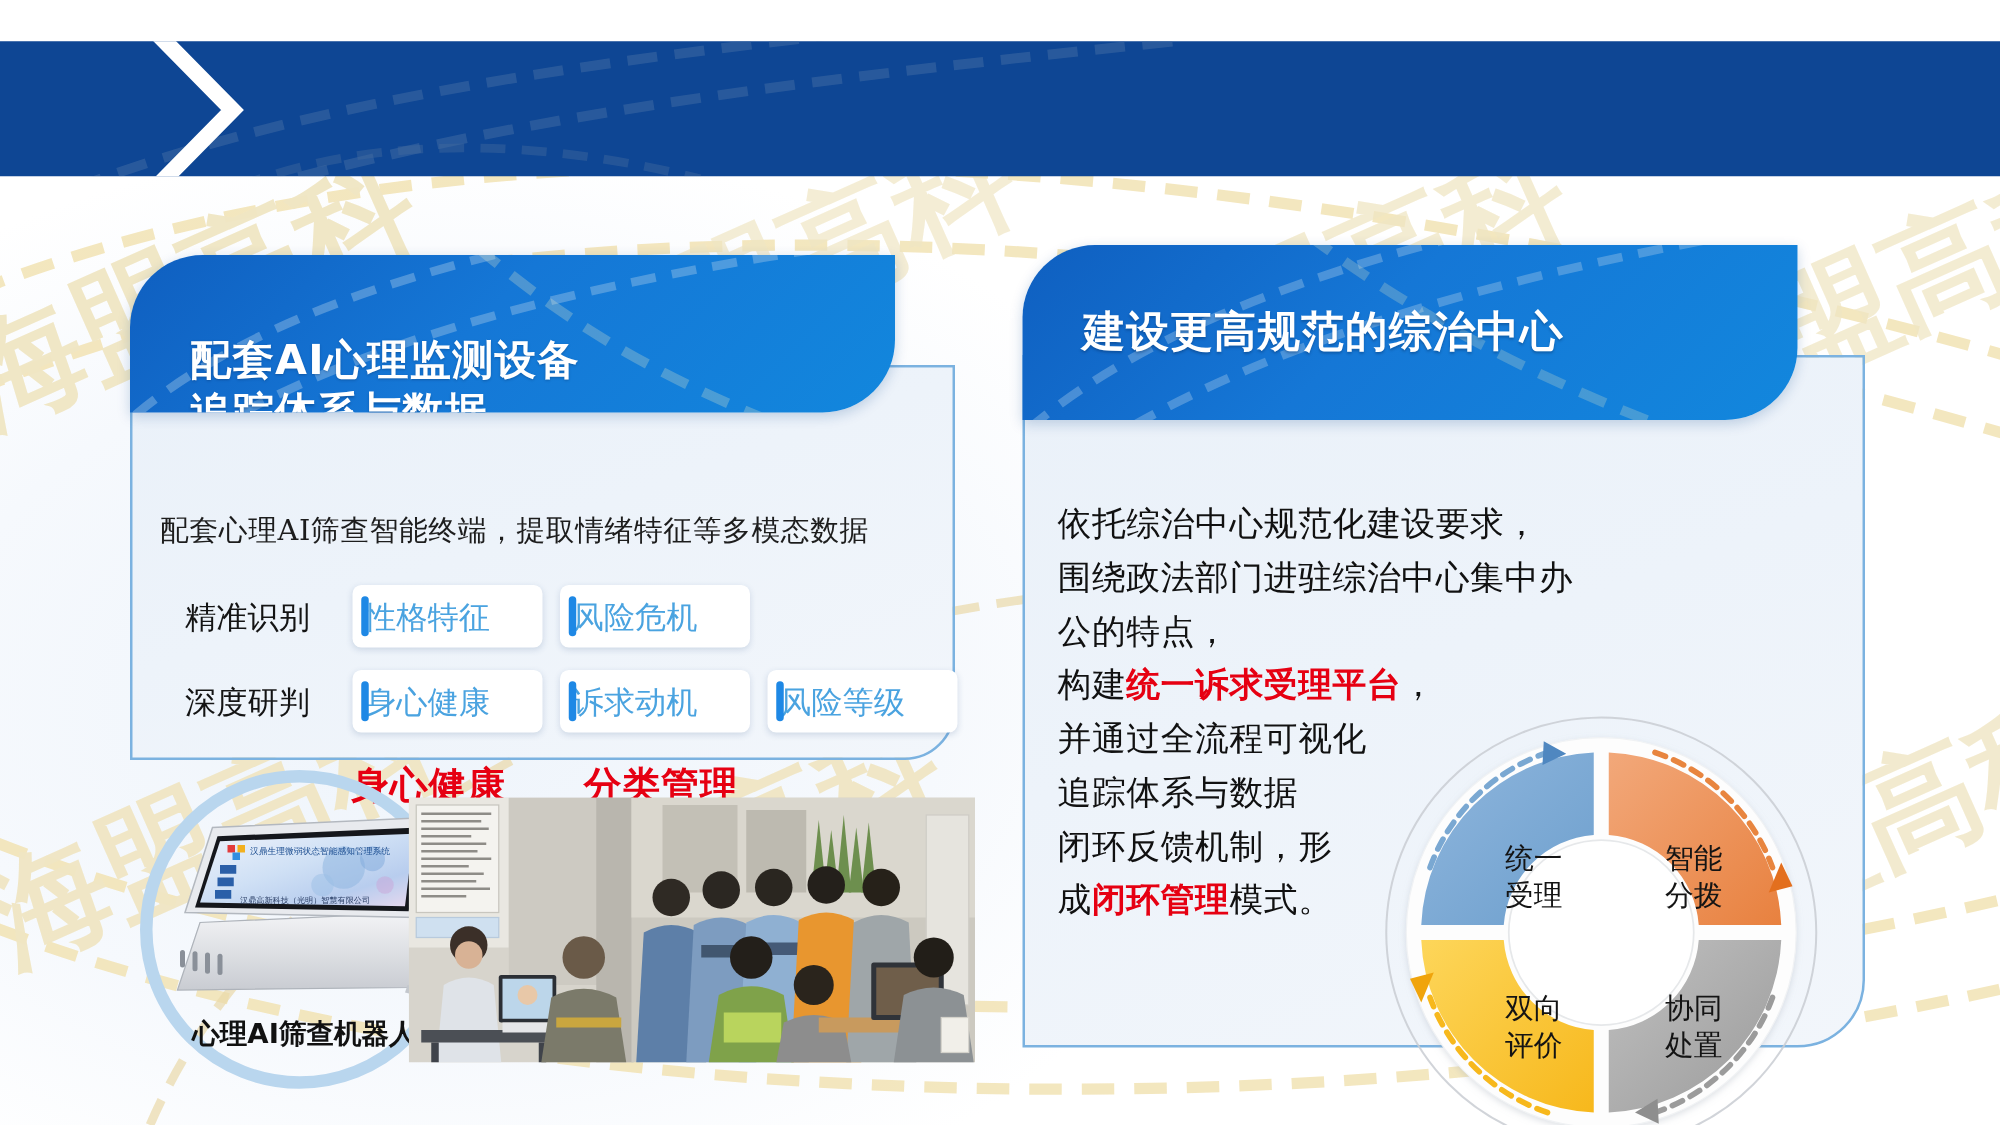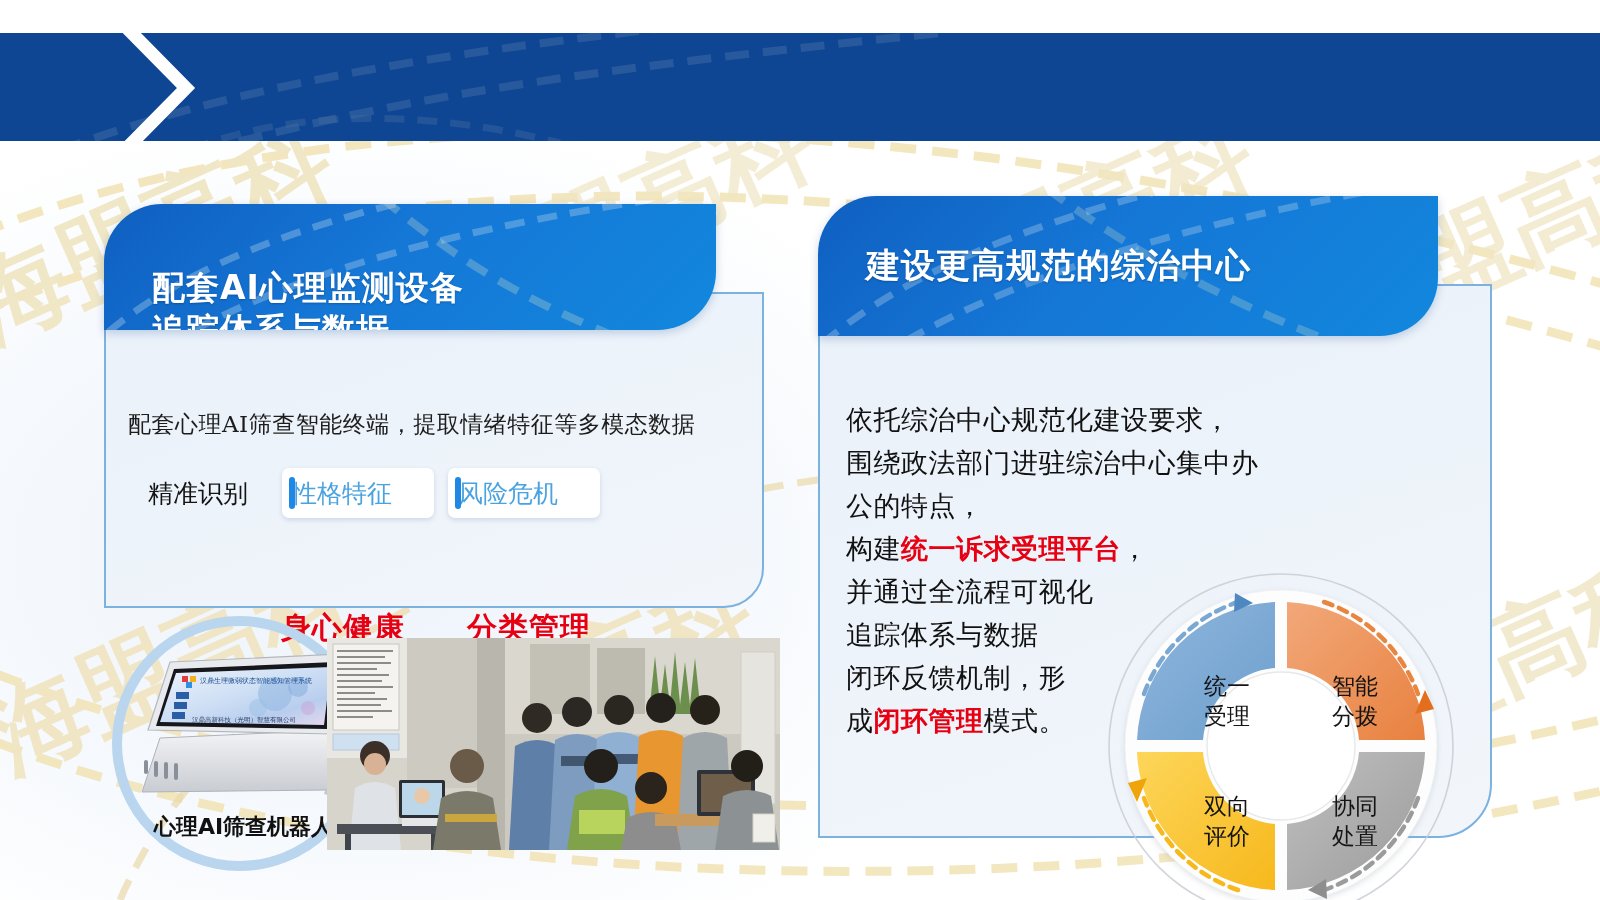--- a/index.html
+++ b/index.html
@@ -194,20 +194,32 @@
     <div class="tag-row" style="top:174px">
       <div class="rowlab nosel">精准识别</div>
       <div class="chip">
           <span>性格特征</span>
         </div>
       <div class="chip">
           <span>风险危机</span>
         </div>
     </div>
 
+    <div class="tag-row" style="top:242px">
+      <div class="rowlab nosel">深度研判</div>
+      <div class="chip">
+          <span>身心健康</span>
+        </div>
+      <div class="chip">
+          <span>诉求动机</span>
+        </div>
+      <div class="chip">
+          <span>风险等级</span>
+        </div>
+    </div>
 
     <div class="redrow" style="top:314px">
       <b>身心健康</b>
       <b>分类管理</b>
     </div>
   </div>
 
   <div class="card-head">
     <svg class="hdash" width="612" height="126">
       <g fill="none" stroke="#9fc6e8" stroke-width="7" stroke-dasharray="20 13" opacity=".42">

